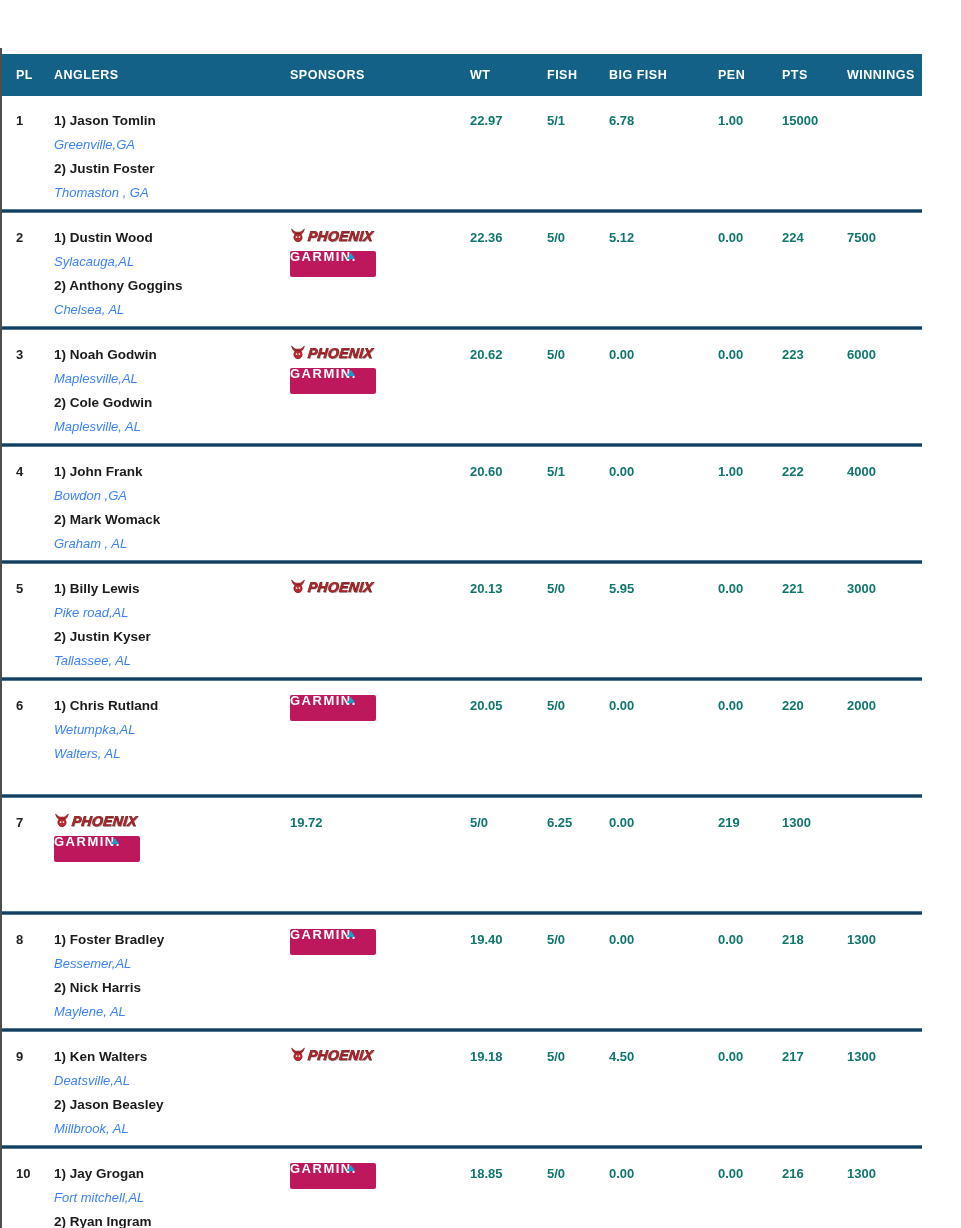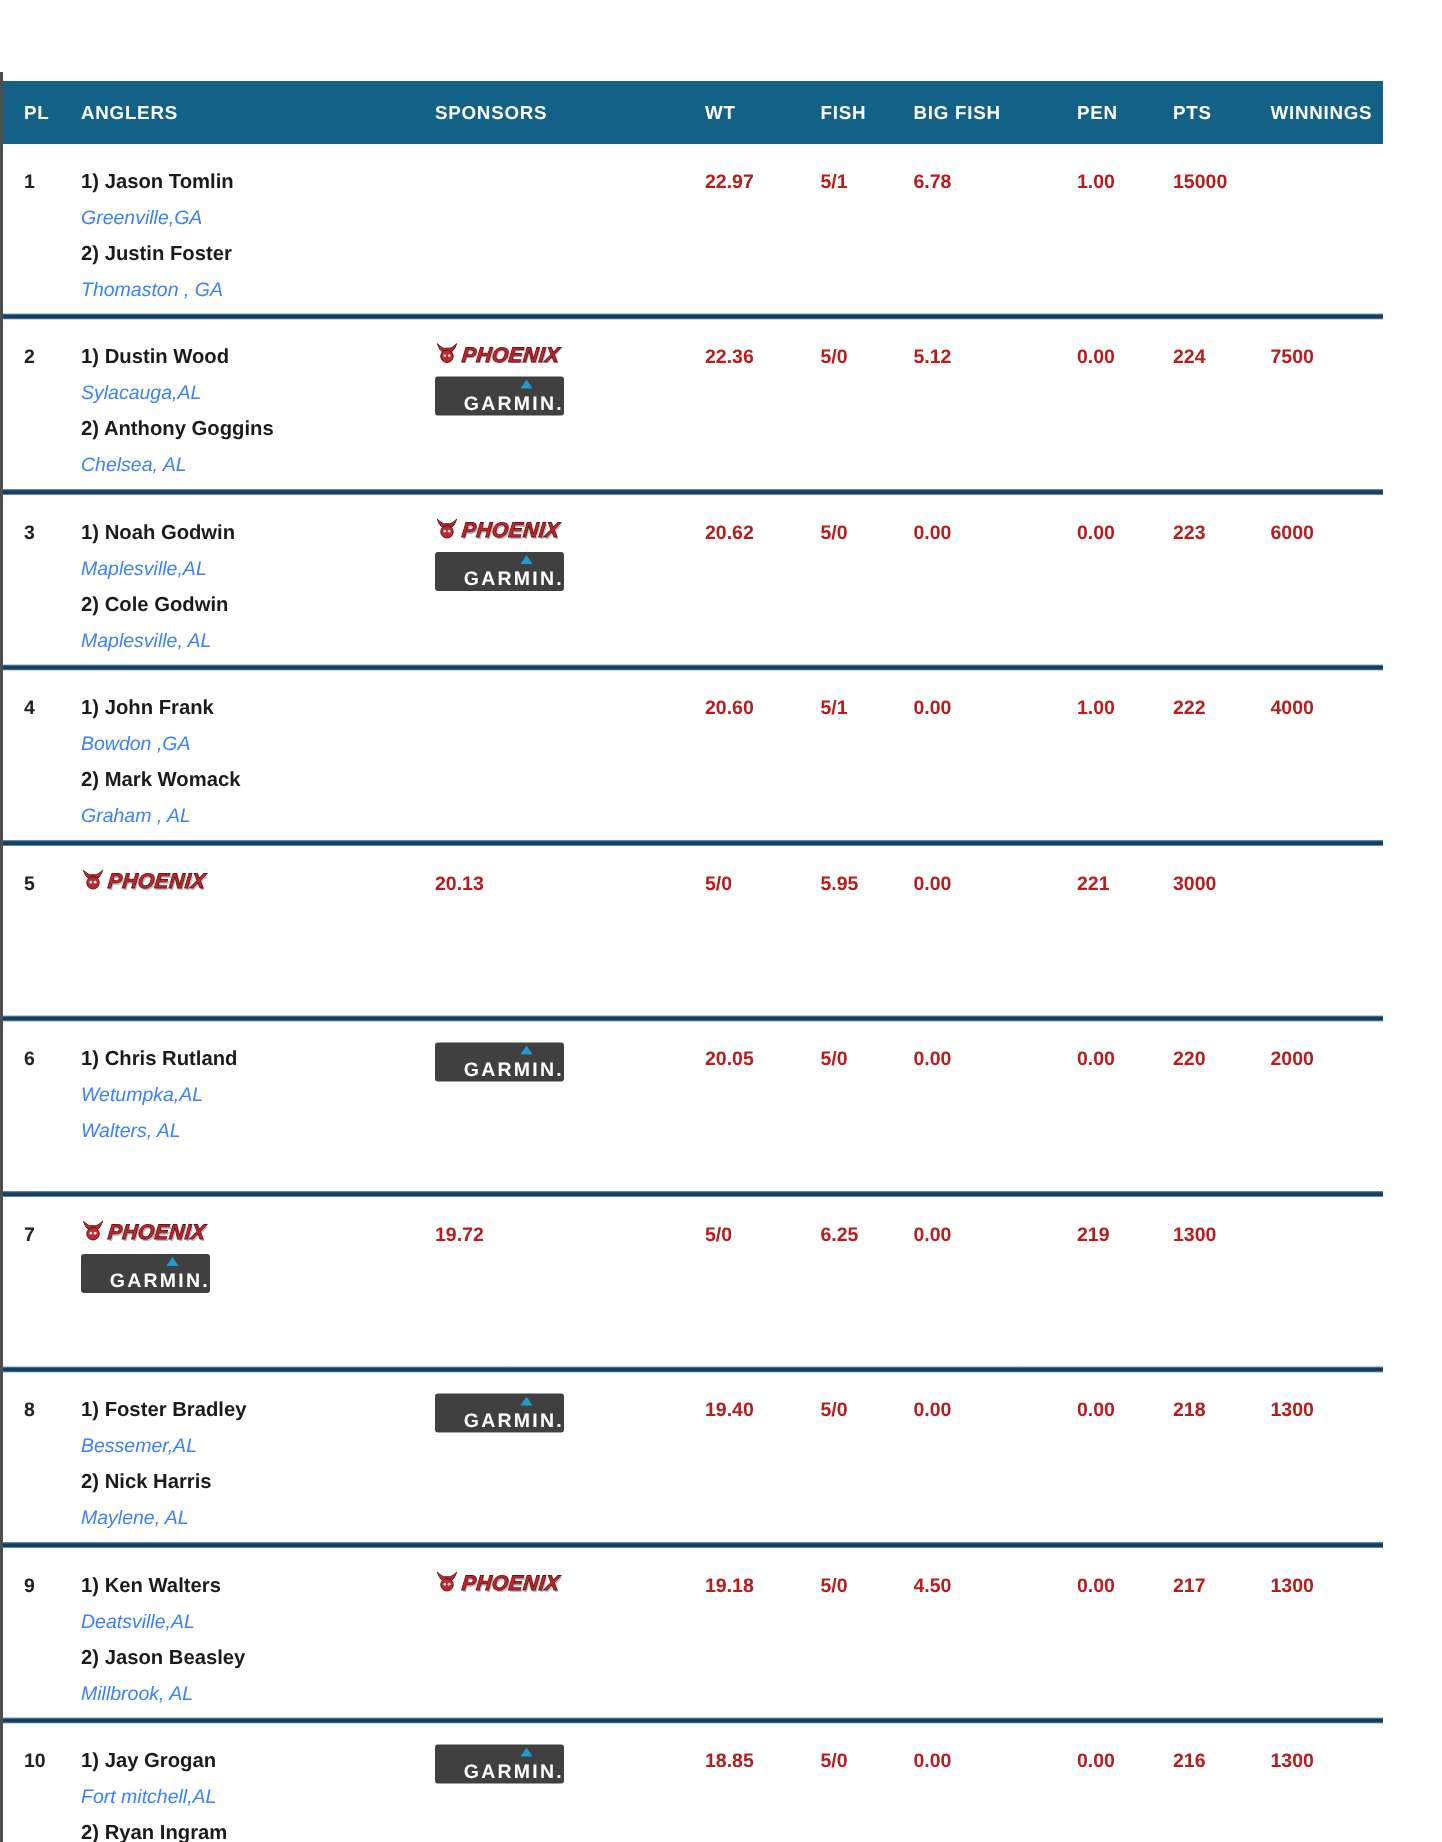--- a/index.html
+++ b/index.html
@@ -24,39 +24,39 @@
   .header .hcell { white-space:nowrap; }
   .header .hcell:first-child { padding-left:14px; }
   .row {
     display:grid; grid-template-columns:var(--cols);
     box-sizing:border-box; height:113px; padding-top:13px;
     font-size:13px;
   }
   .c-pl { padding-left:14px; font-weight:bold; font-size:13px; color:#222; line-height:24px; }
   .angler-name { font-weight:bold; font-size:13.5px; line-height:24px; color:#1b1b1b; white-space:nowrap; }
   .angler-city { font-style:italic; font-size:13px; line-height:24px; color:#3b82f6; white-space:nowrap; }
-  .c-num { font-weight:bold; font-size:13px; color:#b91c1c; line-height:24px; white-space:nowrap; }
+  .c-num { font-weight:bold; font-size:13px; color:#0f766e; line-height:24px; white-space:nowrap; }
   .c-sponsors { display:flex; flex-direction:column; align-items:flex-start; gap:7px; padding-top:1px; }
   .divider {
     height:4px; width:948px;
     background:linear-gradient(to bottom,#7ca3c0 0%,#143f61 30%,#143f61 75%,#8fb0c8 100%);
   }
   .bottom-strip { height:12px; width:961px; background:#e9e9e9; }
   
   .phoenix-logo { display:flex; align-items:center; gap:2px; height:17px; }
   .phx-text {
     font-style:italic; font-weight:bold; font-size:14px; letter-spacing:0.3px;
     color:#c1272d; transform:skewX(-6deg); -webkit-text-stroke:0.6px #6b1113;
     text-shadow:1px 1px 0 #bbbbbb;
   }
   
   .garmin-logo {
-    position:relative; width:86px; height:26px; background:#404040; border-radius:2px;
-    display:flex; align-items:flex-end; justify-content:flex-end;
-    box-sizing:border-box; padding-bottom:2px;
+    position:relative; width:86px; height:26px; background:#be185d; border-radius:2px;
+    display:flex; align-items:flex-end; justify-content:flex-start;
+    box-sizing:border-box; padding-bottom:14px;
   }
   .garmin-text { color:#ffffff; font-weight:bold; font-size:13px; letter-spacing:1.5px; line-height:1; }
   .garmin-tri {
     position:absolute; top:2px; right:21px; width:0; height:0;
     border-left:4px solid transparent; border-right:4px solid transparent;
     border-bottom:6px solid #1e9bd7;
   }
 </style>
 </head>
 <body>
@@ -171,20 +171,26 @@
     <div class="c-num">20.60</div>
     <div class="c-num">5/1</div>
     <div class="c-num">0.00</div>
     <div class="c-num">1.00</div>
     <div class="c-num">222</div>
     <div class="c-num">4000</div>
   </div>
 <div class="divider"></div>
   <div class="row">
     <div class="c-pl">5</div>
+    <div class="c-anglers">
+      <div class="angler-name">1) Billy Lewis</div>
+      <div class="angler-city">Pike road,AL</div>
+      <div class="angler-name">2) Justin Kyser</div>
+      <div class="angler-city">Tallassee, AL</div>
+    </div>
     <div class="c-sponsors">
       <div class="phoenix-logo">
         <svg width="16" height="15" viewBox="0 0 20 18">
           <path d="M2,1 C4,7 6,8 8,8 L12,8 C14,8 16,7 18,1 C15,4 13,4.8 12,4.8 L8,4.8 C7,4.8 5,4 2,1 Z" fill="#c1272d" stroke="#5d1113" stroke-width="0.8"></path>
           <circle cx="10" cy="11.5" r="5.2" fill="#c1272d" stroke="#5d1113" stroke-width="0.8"></circle>
           <circle cx="8.2" cy="11" r="1.1" fill="#ffffff"></circle>
           <circle cx="11.8" cy="11" r="1.1" fill="#ffffff"></circle>
         </svg>
         <span class="phx-text">PHOENIX</span>
       </div>

